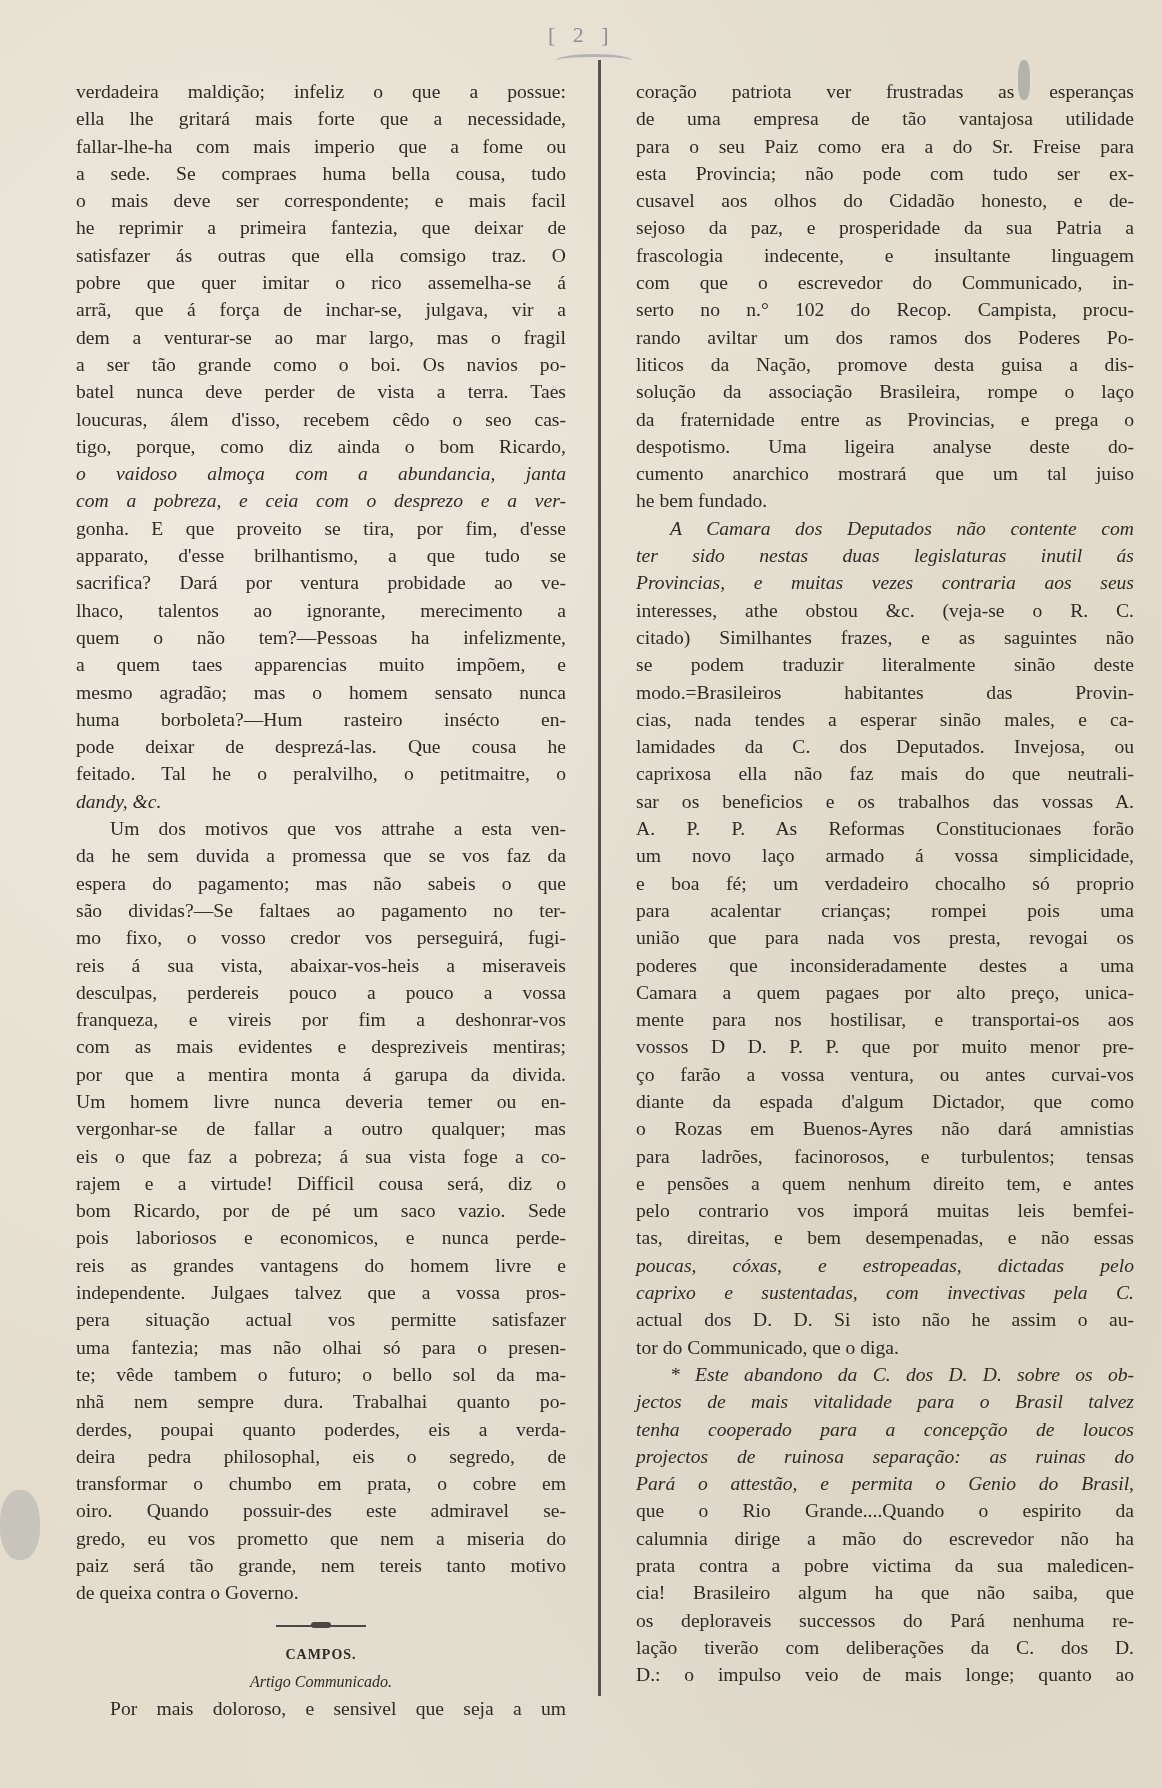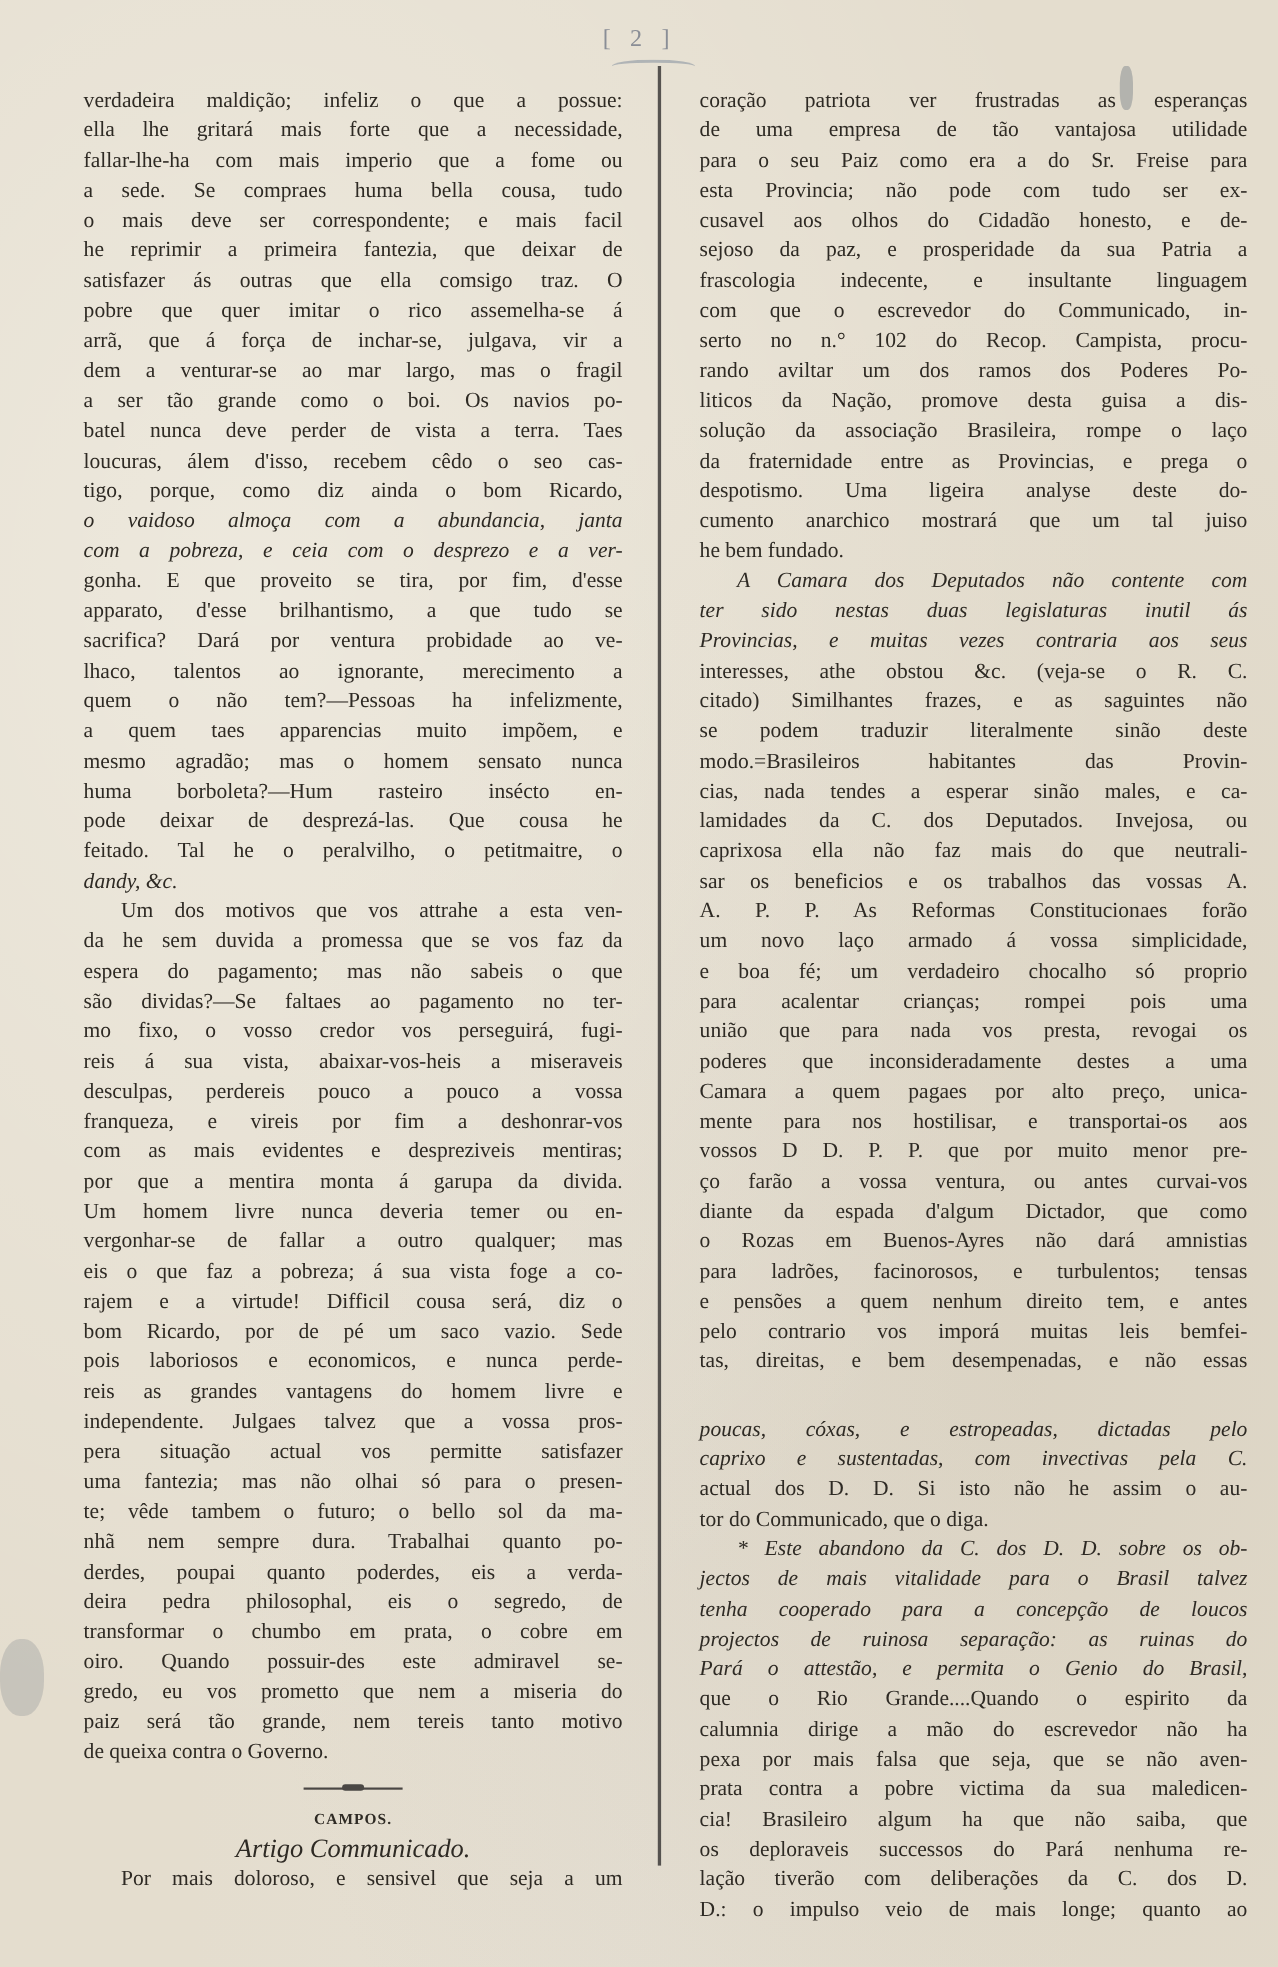--- a/index.html
+++ b/index.html
@@ -33,21 +33,21 @@
     background:#3c3a38;opacity:.85;
   }
   .line{display:block;white-space:nowrap;text-align-last:justify;text-align:justify;}
   .line.last{text-align-last:left;}
   .line.indent{padding-left:34px;}
   .heading{
     font-size:14px;font-weight:bold;letter-spacing:1px;
     text-align:center;display:block;margin-top:14px;
   }
   .subheading{
-    font-style:italic;text-align:center;display:block;font-size:24px;
+    font-style:italic;text-align:center;display:block;font-size:16px;
   }
   .section-rule{
     display:block;width:90px;height:0;margin:18px auto 6px auto;
     border-top:2px solid #4a4744;position:relative;
   }
   .section-rule::after{
     content:"";position:absolute;left:35px;top:-5px;width:20px;height:6px;
     background:#4a4744;border-radius:3px;
   }
   .stain{position:absolute;border-radius:50%;background:rgba(90,100,115,.35);}
@@ -164,30 +164,29 @@
   <span class="line">Camara a quem pagaes por alto preço, unica-</span>
   <span class="line">mente para nos hostilisar, e transportai-os aos</span>
   <span class="line">vossos D D. P. P. que por muito menor pre-</span>
   <span class="line">ço farão a vossa ventura, ou antes curvai-vos</span>
   <span class="line">diante da espada d'algum Dictador, que como</span>
   <span class="line">o Rozas em Buenos-Ayres não dará amnistias</span>
   <span class="line">para ladrões, facinorosos, e turbulentos; tensas</span>
   <span class="line">e pensões a quem nenhum direito tem, e antes</span>
   <span class="line">pelo contrario vos imporá muitas leis bemfei-</span>
   <span class="line">tas, direitas, e bem desempenadas, e não essas</span>
-  <span class="line" style="font-style:italic;margin-top:34px;">poucas, cóxas, e estropeadas, dictadas pelo</span>
+  <span class="line" style="font-style:italic;">poucas, cóxas, e estropeadas, dictadas pelo</span>
   <span class="line" style="font-style:italic;">caprixo e sustentadas, com invectivas pela C.</span>
   <span class="line">actual dos D. D. Si isto não he assim o au-</span>
   <span class="line last">tor do Communicado, que o diga.</span>
   <span class="line indent" style="font-style:italic;">* Este abandono da C. dos D. D. sobre os ob-</span>
   <span class="line" style="font-style:italic;">jectos de mais vitalidade para o Brasil talvez</span>
   <span class="line" style="font-style:italic;">tenha cooperado para a concepção de loucos</span>
   <span class="line" style="font-style:italic;">projectos de ruinosa separação: as ruinas do</span>
   <span class="line" style="font-style:italic;">Pará o attestão, e permita o Genio do Brasil,</span>
   <span class="line">que o Rio Grande....Quando o espirito da</span>
   <span class="line">calumnia dirige a mão do escrevedor não ha</span>
-  <span class="line">pexa por mais falsa que seja, que se não aven-</span>
   <span class="line">prata contra a pobre victima da sua maledicen-</span>
   <span class="line">cia! Brasileiro algum ha que não saiba, que</span>
   <span class="line">os deploraveis successos do Pará nenhuma re-</span>
   <span class="line">lação tiverão com deliberações da C. dos D.</span>
   <span class="line">D.: o impulso veio de mais longe; quanto ao</span>
 </div>
 
 </body></html>

